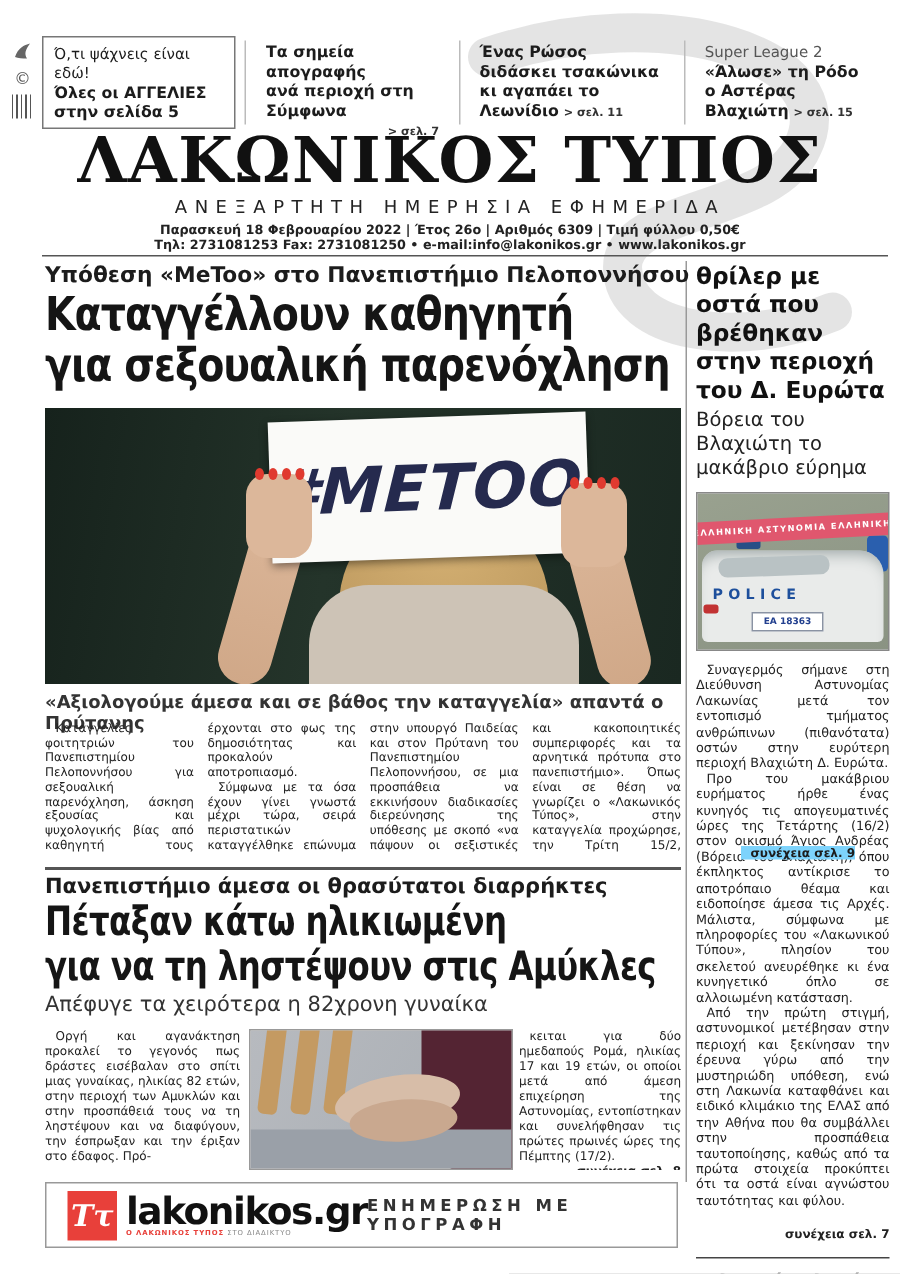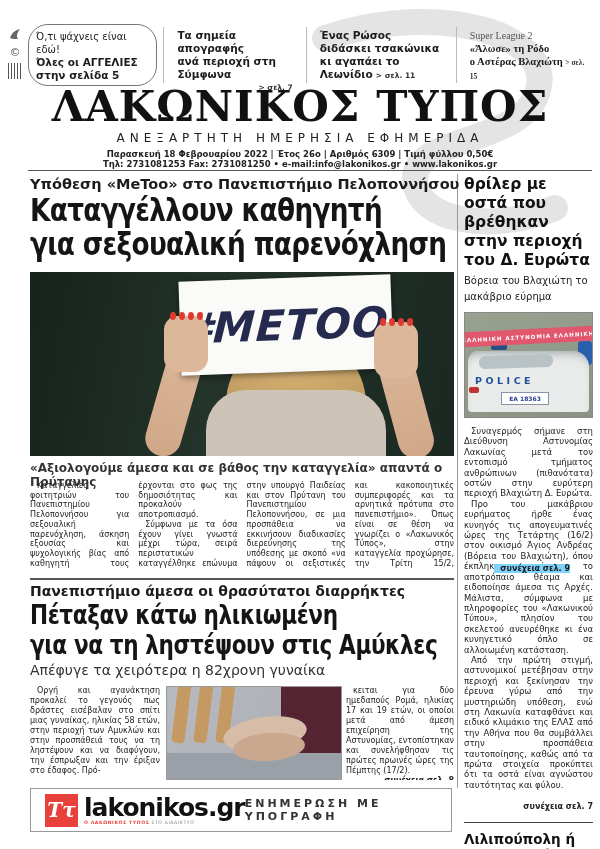--- a/index.html
+++ b/index.html
@@ -9,27 +9,27 @@
   
   .swoosh{position:absolute;top:8px;right:15px;width:320px;height:250px;opacity:.4;z-index:0;}
 
   
   .spine{position:absolute;left:3px;top:26px;width:24px;display:flex;flex-direction:column;gap:4px;align-items:center;z-index:2;}
   .spine .copy{font-size:11px;color:#555;}
   .barcode{width:14px;height:16px;background:repeating-linear-gradient(90deg,#555 0 1px,#fff 1px 3px);}
 
   
   .teasers{position:absolute;left:28px;top:24px;width:566px;height:62px;display:flex;z-index:2;}
-  .teaser{padding:5px 7px 4px 7px;font-size:10px;line-height:13px;border-radius:20px;}
+  .teaser{padding:5px 7px 4px 7px;font-size:10px;line-height:13px;}
   .teaser .b{font-weight:bold;font-size:10.5px;}
   .teaser .lite{color:#555;}
   .t1{border:1px solid #777;width:118px;}
   .t2{width:120px;}
   .t3{width:128px;}
-  .t4{width:122px;font-family:Liberation Serif, serif;}
+  .t4{width:122px;}
   .tdiv{width:1px;background:#bbb;margin:3px 6px;}
   .pref{font-size:7.5px;font-weight:bold;color:#333;}
   .pref-line{display:block;text-align:right;}
 
   
   .mast-title{position:absolute;top:82px;left:0;right:0;text-align:center;z-index:1;
       font-family:"DejaVu Serif","Liberation Serif",serif;font-weight:bold;font-size:42px;letter-spacing:1px;color:#111;}
   .mast-sub{position:absolute;top:131px;left:0;right:0;text-align:center;font-size:12px;letter-spacing:5px;color:#222;z-index:1;}
   .dateline{position:absolute;top:149px;left:0;right:0;text-align:center;font-size:8.5px;line-height:10px;font-weight:bold;color:#222;z-index:1;}
   .rule-top{position:absolute;left:28px;right:8px;top:170px;height:1px;background:#555;z-index:1;}
@@ -88,21 +88,21 @@
   .logo-name{font-size:25px;font-weight:800;letter-spacing:-1px;color:#111;}
   .logo-tag{font-size:4.6px;letter-spacing:.6px;margin-top:1px;}
   .logo-tag .red{color:#e8403a;font-weight:bold;}
   .logo-tag .gry{color:#888;}
   .slogan{margin-left:auto;font-size:11px;letter-spacing:3px;font-weight:600;color:#333;}
 
   
   .vdiv{position:absolute;left:457px;top:174px;width:1px;height:614px;background:#999;z-index:1;}
   .rcol{position:absolute;left:464px;top:175px;width:129px;z-index:2;}
   .r-headline{font-size:15.5px;line-height:19px;font-weight:bold;color:#111;}
-  .r-subhead{font-size:10px;line-height:16px;color:#222;margin-top:3px;}
+  .r-subhead{font-size:13px;line-height:16px;color:#222;margin-top:3px;}
   .photo2{position:relative;margin-top:7px;width:127px;height:104px;overflow:hidden;border:1px solid #888;
       background:linear-gradient(160deg,#99a18f,#8a9383);}
   .tape{position:absolute;left:-6px;right:-6px;top:16px;height:15px;background:#e0576e;transform:rotate(-3deg);
       display:flex;align-items:center;overflow:hidden;}
   .tape span{white-space:nowrap;font-size:5.5px;font-weight:bold;color:#fff;letter-spacing:1px;padding-left:3px;}
   .carbody{position:absolute;left:3px;right:3px;top:38px;bottom:5px;background:#e9ebea;border-radius:10px 16px 4px 4px;
       box-shadow:inset 0 8px 10px -6px #9aa4a4;}
   .carwin{position:absolute;left:14px;top:42px;width:74px;height:13px;background:#b9c2c4;border-radius:6px;transform:rotate(-2deg);}
   .police-txt{position:absolute;left:10px;top:62px;font-size:9.5px;font-weight:bold;color:#1d4f9c;letter-spacing:3.5px;}
   .plate{position:absolute;left:36px;top:79px;width:46px;height:11px;background:#fff;border:1px solid #8a93a3;
@@ -211,21 +211,21 @@
 
   <div class="rule-s2"></div>
   <div class="s2-kicker">Πανεπιστήμιο άμεσα οι θρασύτατοι διαρρήκτες</div>
   <div class="s2-headline">
     <span>Πέταξαν κάτω ηλικιωμένη</span><br>
     <span>για να τη ληστέψουν στις Αμύκλες</span>
   </div>
   <div class="s2-subhead">Απέφυγε τα χειρότερα η 82χρονη γυναίκα</div>
 
   <div class="s2-col s2-left">
-    <p>Οργή και αγανάκτηση προκαλεί το γεγονός πως δράστες εισέβαλαν στο σπίτι μιας γυναίκας, ηλικίας 58 ετών, στην περιοχή των Αμυκλών και στην προσπάθειά τους να τη ληστέψουν και να διαφύγουν, την έσπρωξαν και την έριξαν στο έδαφος. Πρό-</p>
+    <p>Οργή και αγανάκτηση προκαλεί το γεγονός πως δράστες εισέβαλαν στο σπίτι μιας γυναίκας, ηλικίας 82 ετών, στην περιοχή των Αμυκλών και στην προσπάθειά τους να τη ληστέψουν και να διαφύγουν, την έσπρωξαν και την έριξαν στο έδαφος. Πρό-</p>
   </div>
 
   <div class="photo3">
     <div class="slat" style="left:8px;transform:rotate(7deg);"></div>
     <div class="slat" style="left:30px;transform:rotate(7deg);"></div>
     <div class="slat" style="left:52px;transform:rotate(7deg);"></div>
     <div class="sleeve"></div>
     <div class="blanket"></div>
     <div class="hands3">
       <div class="h1"></div>

